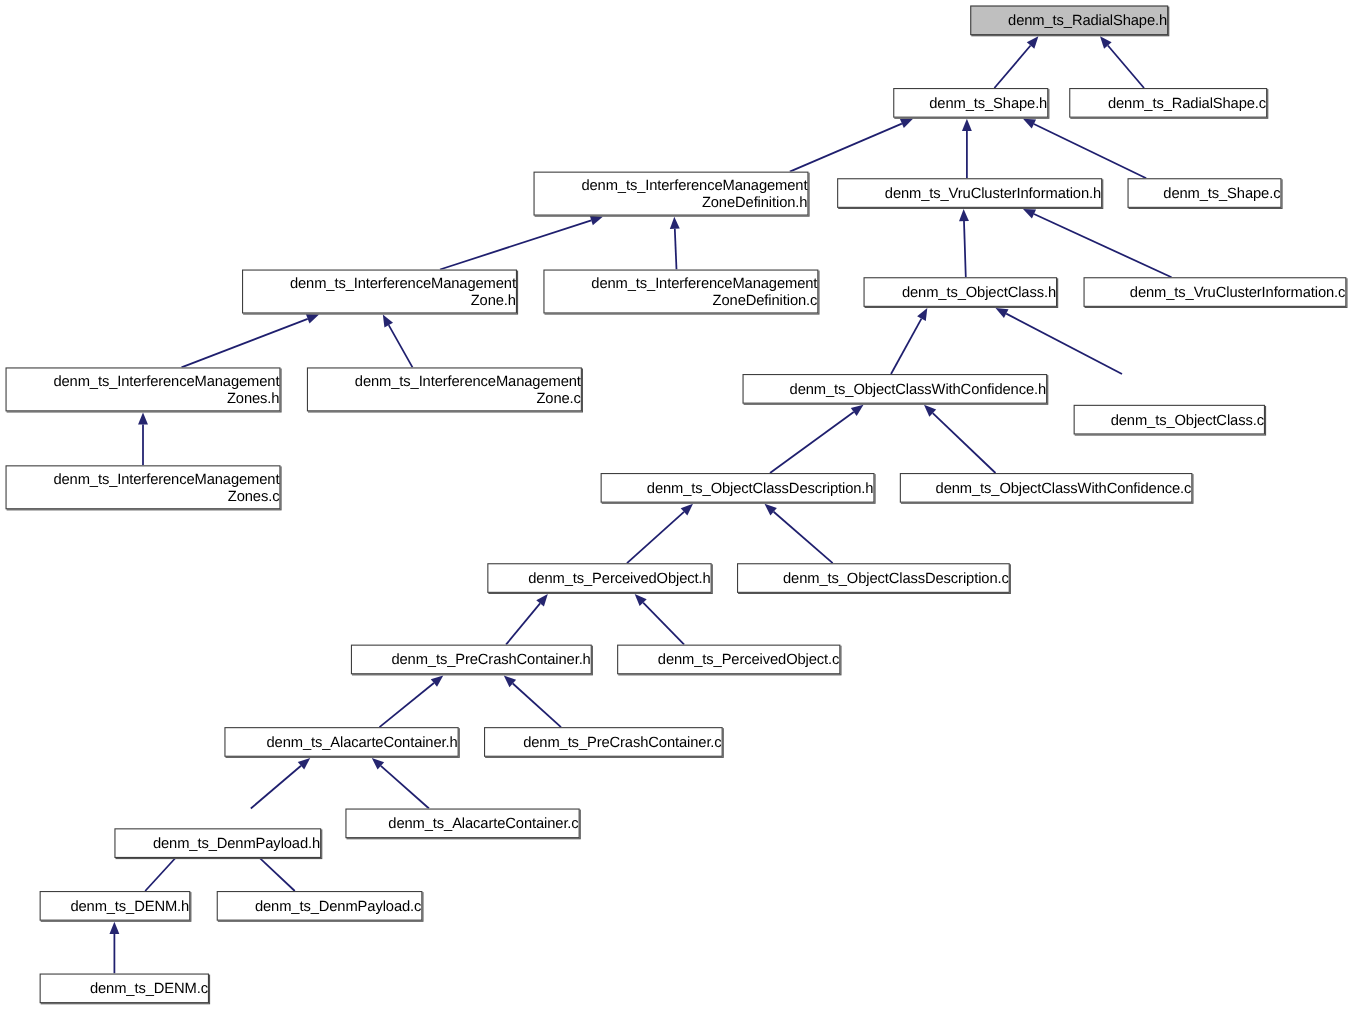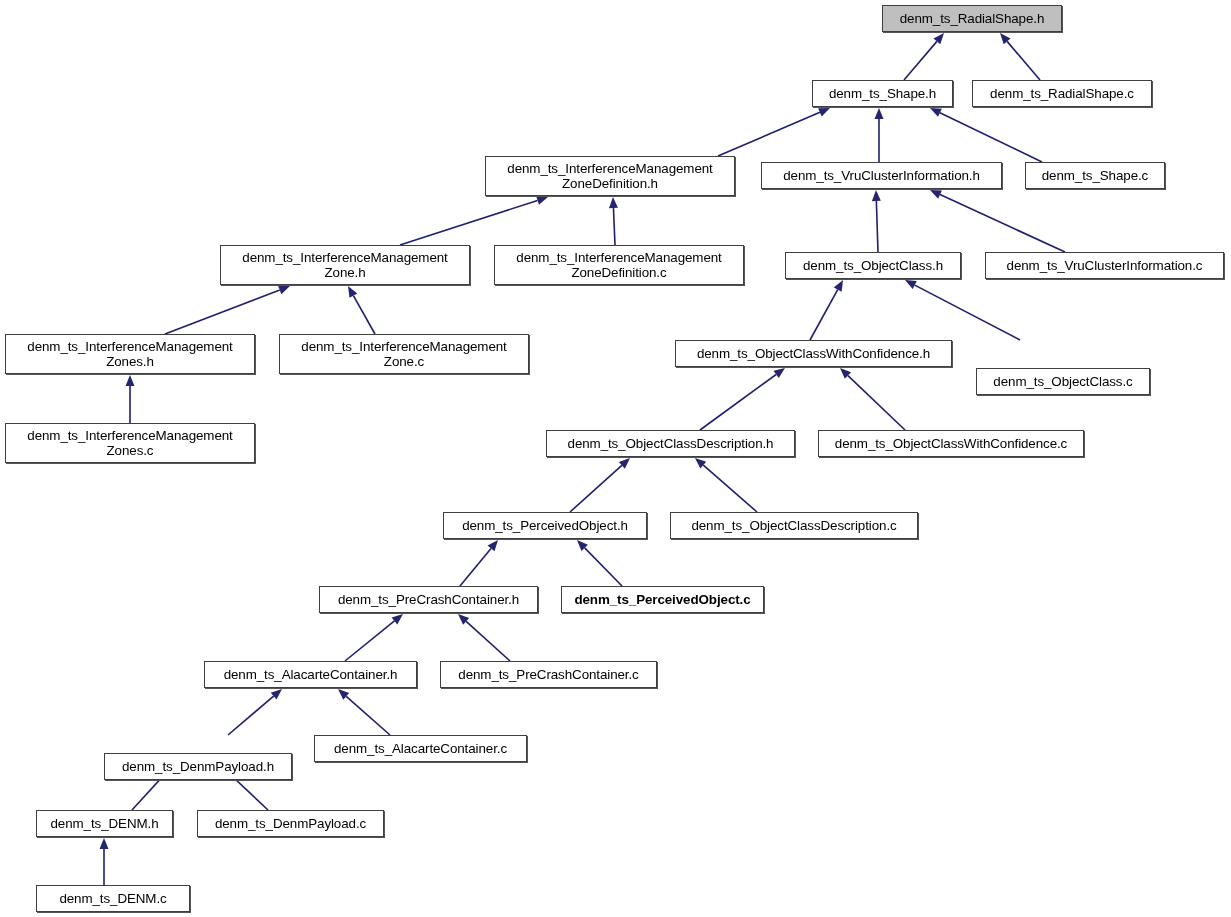--- a/index.html
+++ b/index.html
@@ -33,21 +33,21 @@
   }
   .node-box {
     position: absolute;
     box-sizing: border-box;
     border: 1px solid #3f3f3f;
     background: #ffffff;
     color: #000000;
     font-size: 13.4px;
     line-height: 15px;
     letter-spacing: -0.1px;
-    text-align: center;
+    text-align: right;
     display: flex;
     align-items: center;
     justify-content: center;
     white-space: pre;
     box-shadow: 1px 1px 0 0 #555555;
   }
   .node-box.highlight {
     background: #bfbfbf;
   }
   .node-label {
@@ -136,21 +136,21 @@
 Zone.c</span></div>
       <div class="node-box" style="left: 675px; top: 340px; width: 277px; height: 27px;"><span class="node-label">denm_ts_ObjectClassWithConfidence.h</span></div>
       <div class="node-box" style="left: 976px; top: 340px; width: 174px; height: 27px; margin-top: 28px;"><span class="node-label">denm_ts_ObjectClass.c</span></div>
       <div class="node-box" style="left: 5px; top: 423px; width: 250px; height: 40px;"><span class="node-label">denm_ts_InterferenceManagement
 Zones.c</span></div>
       <div class="node-box" style="left: 546px; top: 430px; width: 249px; height: 27px;"><span class="node-label">denm_ts_ObjectClassDescription.h</span></div>
       <div class="node-box" style="left: 818px; top: 430px; width: 266px; height: 27px;"><span class="node-label">denm_ts_ObjectClassWithConfidence.c</span></div>
       <div class="node-box" style="left: 443px; top: 512px; width: 204px; height: 27px;"><span class="node-label">denm_ts_PerceivedObject.h</span></div>
       <div class="node-box" style="left: 670px; top: 512px; width: 248px; height: 27px;"><span class="node-label">denm_ts_ObjectClassDescription.c</span></div>
       <div class="node-box" style="left: 319px; top: 586px; width: 219px; height: 27px;"><span class="node-label">denm_ts_PreCrashContainer.h</span></div>
-      <div class="node-box" style="left: 561px; top: 586px; width: 203px; height: 27px; font-weight: bold;"><span class="node-label">denm_ts_PerceivedObject.c</span></div>
+      <div class="node-box" style="left: 561px; top: 586px; width: 203px; height: 27px;"><span class="node-label">denm_ts_PerceivedObject.c</span></div>
       <div class="node-box" style="left: 204px; top: 661px; width: 213px; height: 27px;"><span class="node-label">denm_ts_AlacarteContainer.h</span></div>
       <div class="node-box" style="left: 440px; top: 661px; width: 217px; height: 27px;"><span class="node-label">denm_ts_PreCrashContainer.c</span></div>
       <div class="node-box" style="left: 104px; top: 735px; width: 188px; height: 27px; margin-top: 18px;"><span class="node-label">denm_ts_DenmPayload.h</span></div>
       <div class="node-box" style="left: 314px; top: 735px; width: 213px; height: 27px;"><span class="node-label">denm_ts_AlacarteContainer.c</span></div>
       <div class="node-box" style="left: 36px; top: 810px; width: 137px; height: 27px;"><span class="node-label">denm_ts_DENM.h</span></div>
       <div class="node-box" style="left: 197px; top: 810px; width: 187px; height: 27px;"><span class="node-label">denm_ts_DenmPayload.c</span></div>
       <div class="node-box" style="left: 36px; top: 885px; width: 154px; height: 27px;"><span class="node-label">denm_ts_DENM.c</span></div>
     </div>
 </div>
 

